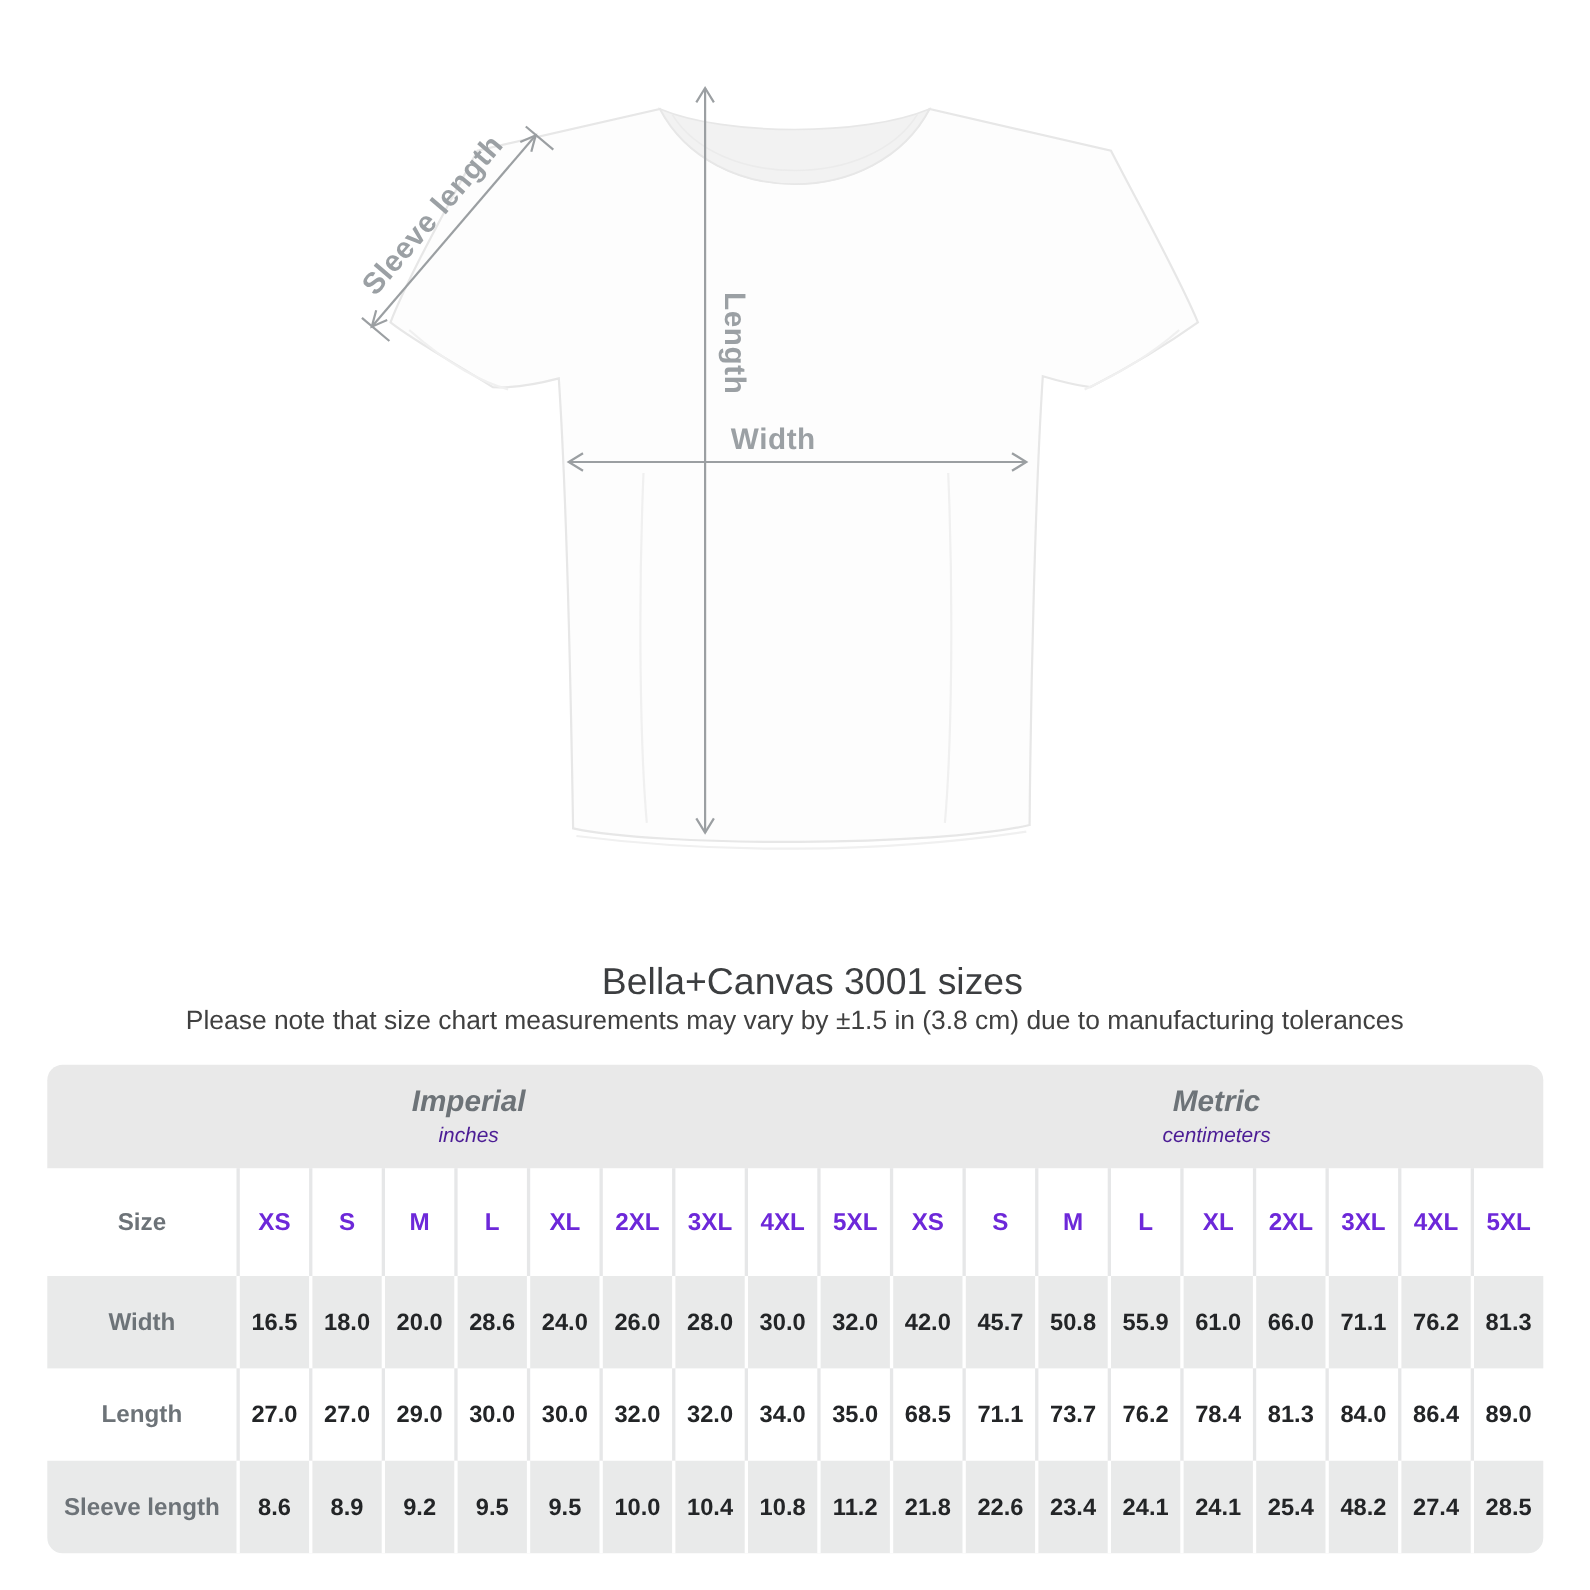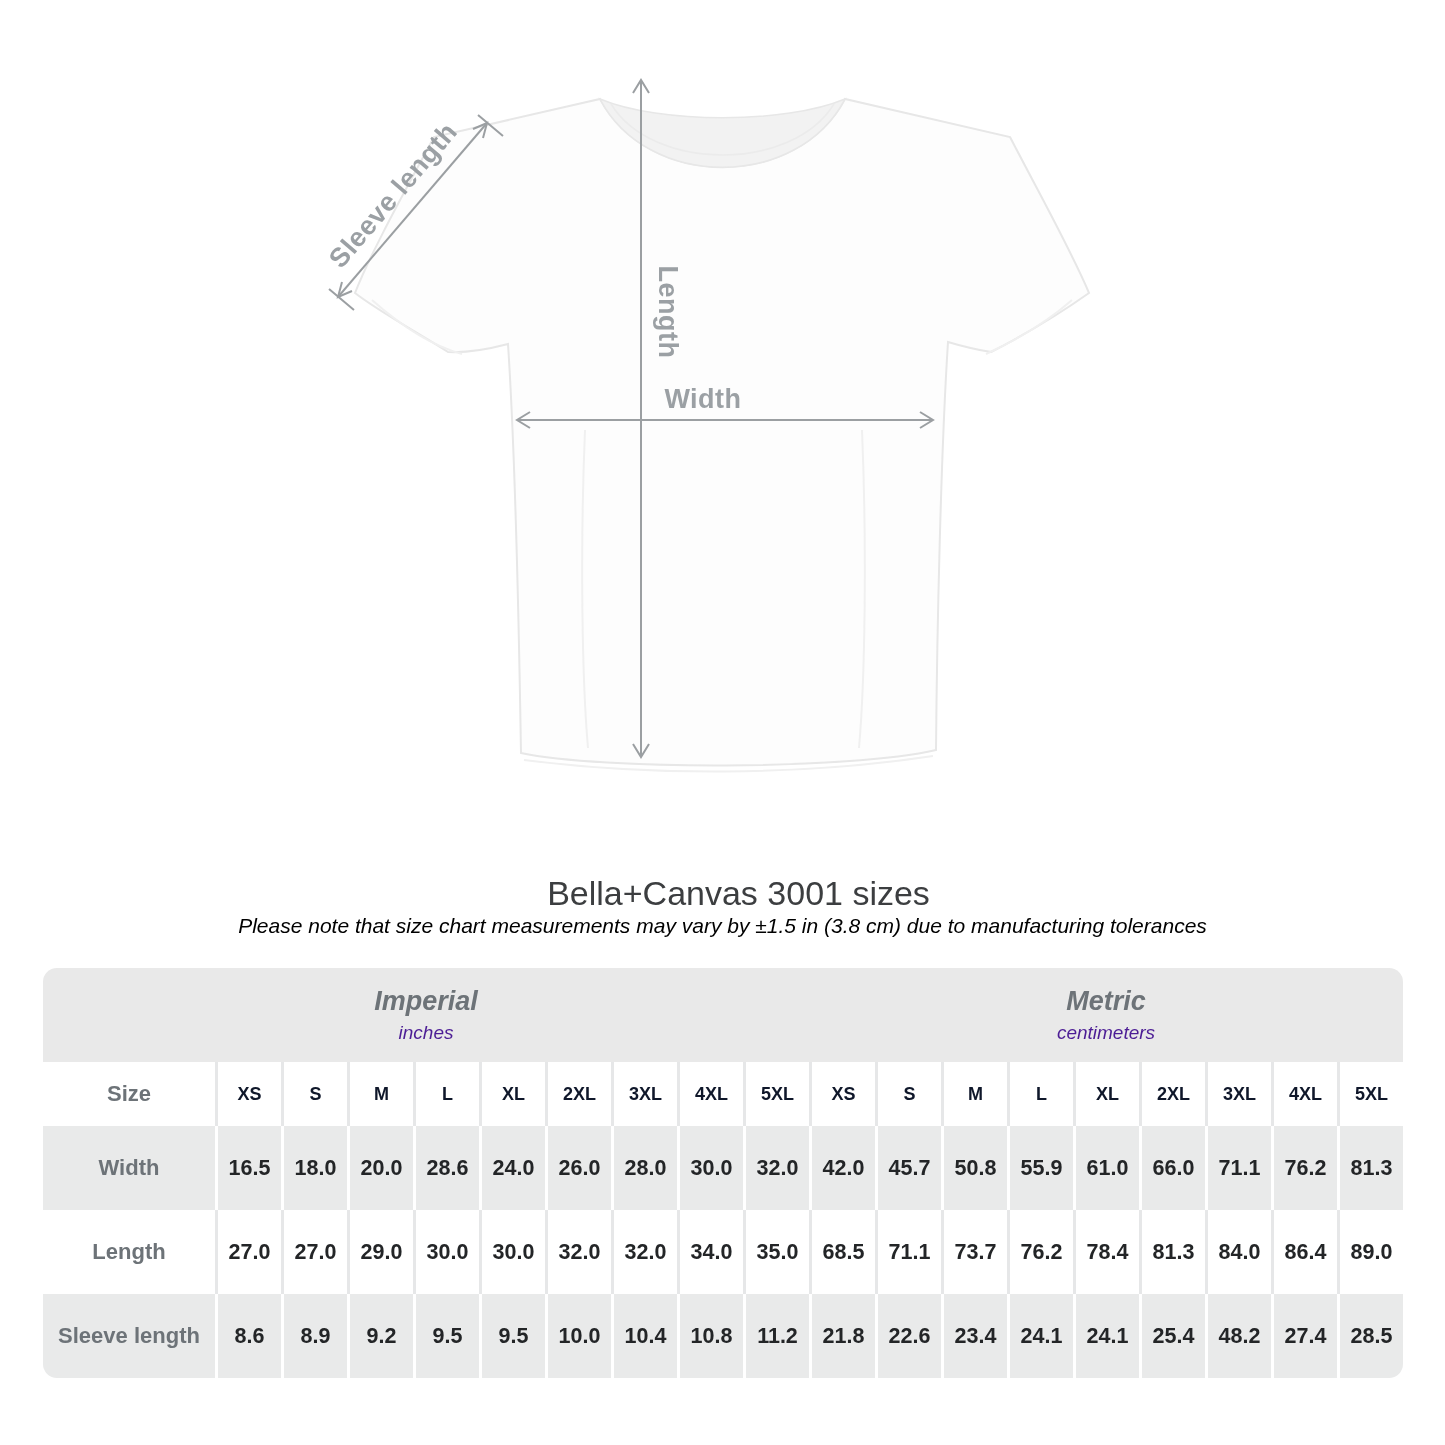--- a/index.html
+++ b/index.html
@@ -12,40 +12,40 @@
   .shirt-body{fill:#fdfdfd;stroke:#e7e7e7;stroke-width:2;}
   .shirt-shade{fill:none;stroke:#f0f0f0;stroke-width:2;}
   .neck-hole{fill:#f2f2f2;stroke:#e7e7e7;stroke-width:1.5;}
   .collar-line{fill:none;stroke:#ebebeb;stroke-width:1.5;}
   .dim{stroke:#9b9fa2;stroke-width:2;fill:none;}
   .dim-label{fill:#9ba0a4;font-weight:bold;font-size:27px;letter-spacing:.5px;}
   
   .title{position:absolute;top:858px;left:0;width:100%;text-align:center;
     font-size:34px;font-weight:normal;color:#3c3e40;margin:16px;}
   .note{position:absolute;top:914px;left:0;width:100%;text-align:center;
-    font-size:21px;font-style:italic;color:#000000;margin:0;}
+    font-size:24px;color:#404040;margin:0;}
   
   .size-table{position:absolute;left:43px;top:968px;width:1360px;}
   .band{height:94px;background:#e9e9e9;border-radius:14px 14px 0 0;display:flex;}
   .band-sec{display:flex;flex-direction:column;align-items:center;justify-content:center;gap:5px;}
   .band-sec.left{width:766px;}
   .band-sec.right{flex:1;}
   .band-name{font-size:27px;font-weight:bold;font-style:italic;color:#6d7378;}
   .band-unit{font-size:19px;font-style:italic;color:#4c1d95;}
   .trow{display:grid;grid-template-columns:172px repeat(18,1fr);height:84px;}
-  .trow-sizes{height:64px;}
+  .trow-sizes{height:98px;}
   .trow-gray{background:#e9eaea;}
   .trow:last-child{border-radius:0 0 14px 14px;}
   .tcell{display:flex;align-items:center;justify-content:center;
     border-left:3px solid transparent;box-sizing:border-box;}
   .tcell:first-child{border-left:none;}
   .trow-white .tcell{border-left-color:#e6e7e8;}
   .trow-gray .tcell{border-left-color:#ffffff;}
   .lbl{font-weight:bold;color:#6d7378;font-size:22px;}
-  .szh{font-weight:bold;color:#0f172a;font-size:18px;}
+  .szh{font-weight:bold;color:#6d28d9;font-size:22px;}
   .val{color:#232527;font-size:21.5px;font-weight:bold;}
 </style>
 </head>
 <body>
 
 <div class="stage">
 
   <svg class="shirt-svg" width="1445" height="840" viewBox="0 0 1445 840" aria-hidden="true">
     <g>
       <path class="shirt-body" d="

